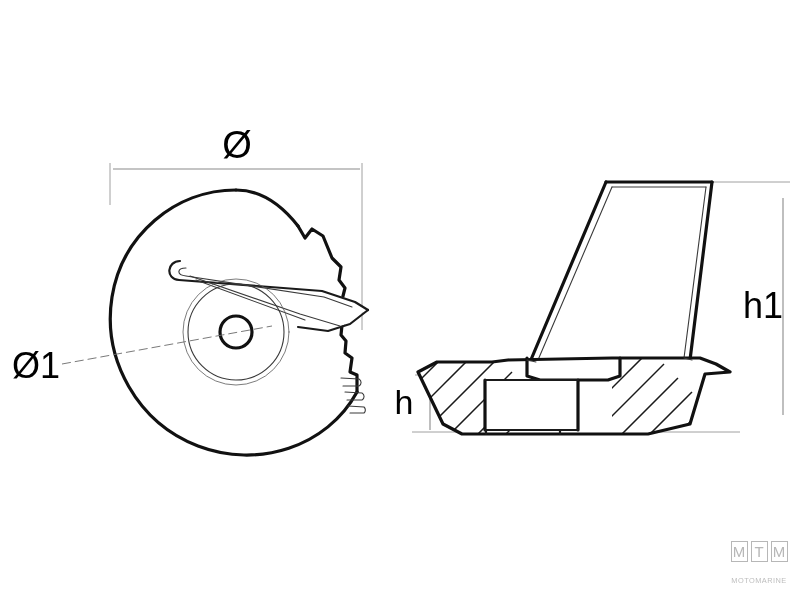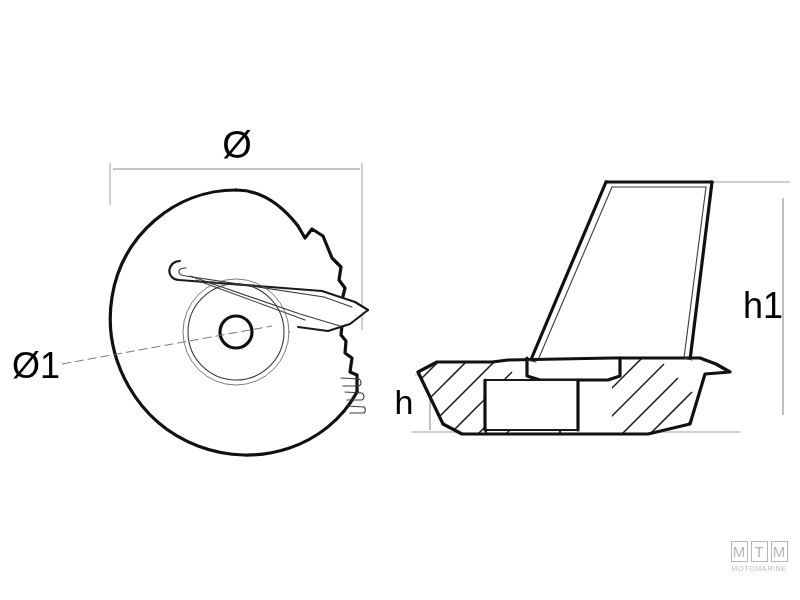--- a/index.html
+++ b/index.html
@@ -107,21 +107,21 @@
     height: 21px;
     border: 1.6px solid #b7b7b7;
     color: #b7b7b7;
     font-family: "Liberation Sans", sans-serif;
     font-size: 15px;
     line-height: 20px;
     text-align: center;
     box-sizing: border-box;
   }
   .logo-sub {
-    margin-top: 2px;
+    margin-top: 14px;
     text-align: center;
     color: #bdbdbd;
     font-family: "Liberation Sans", sans-serif;
     font-size: 7.4px;
     letter-spacing: 0.45px;
   }
 </style>
 </head>
 <body>
 

